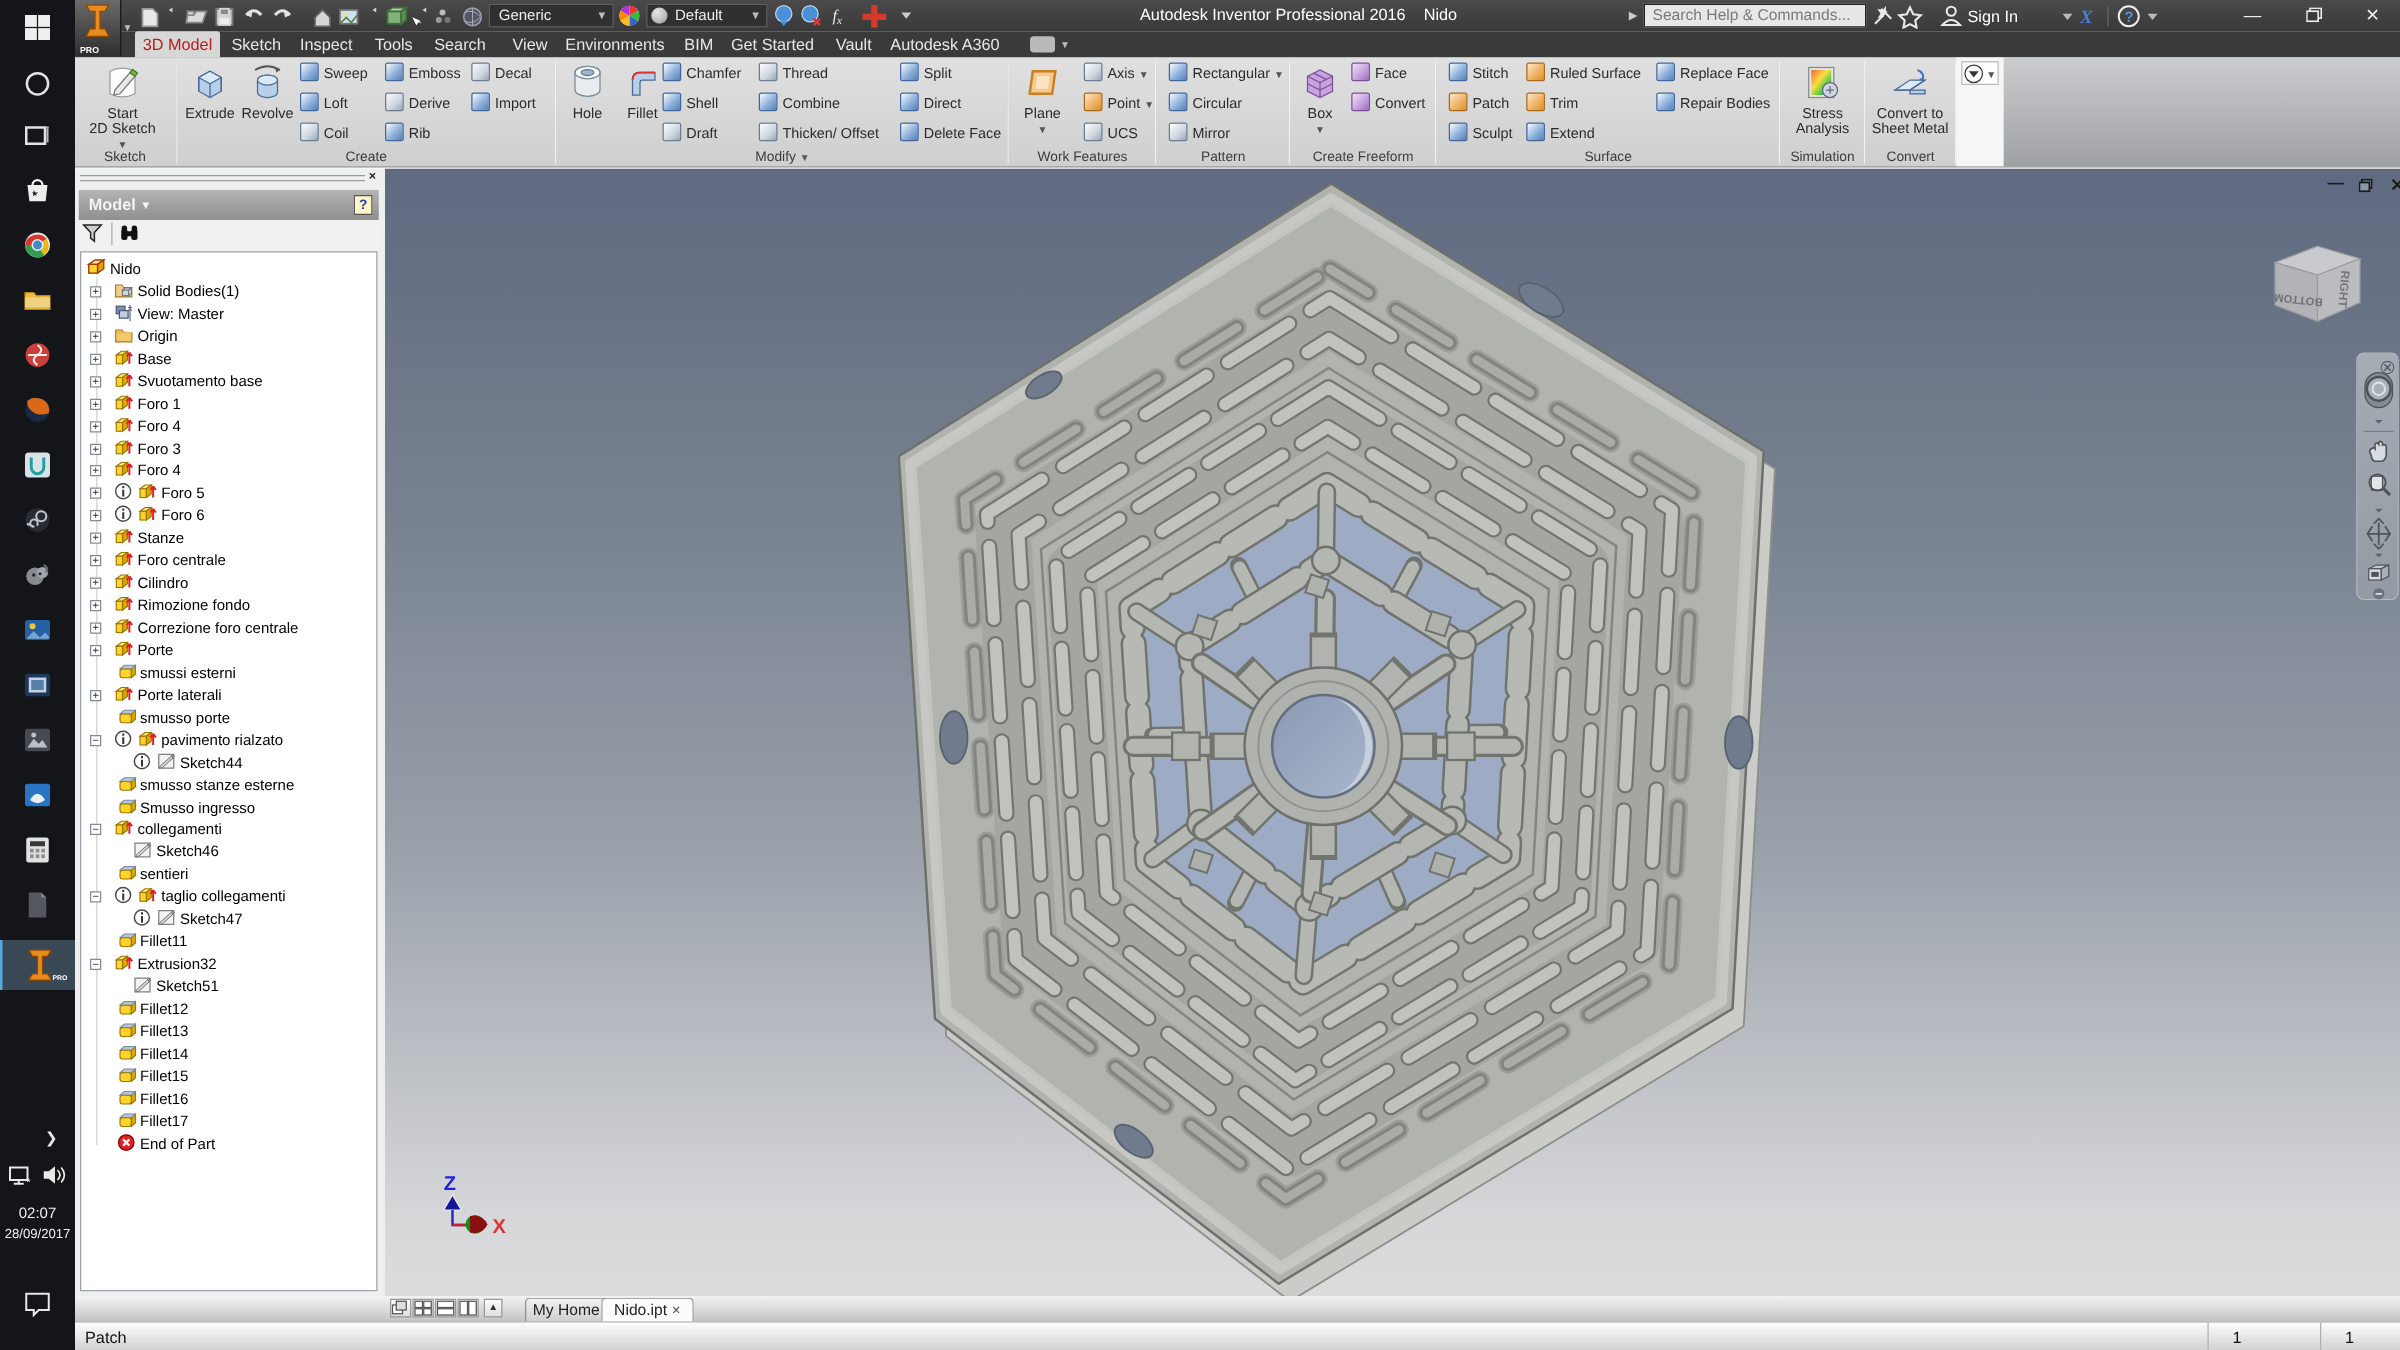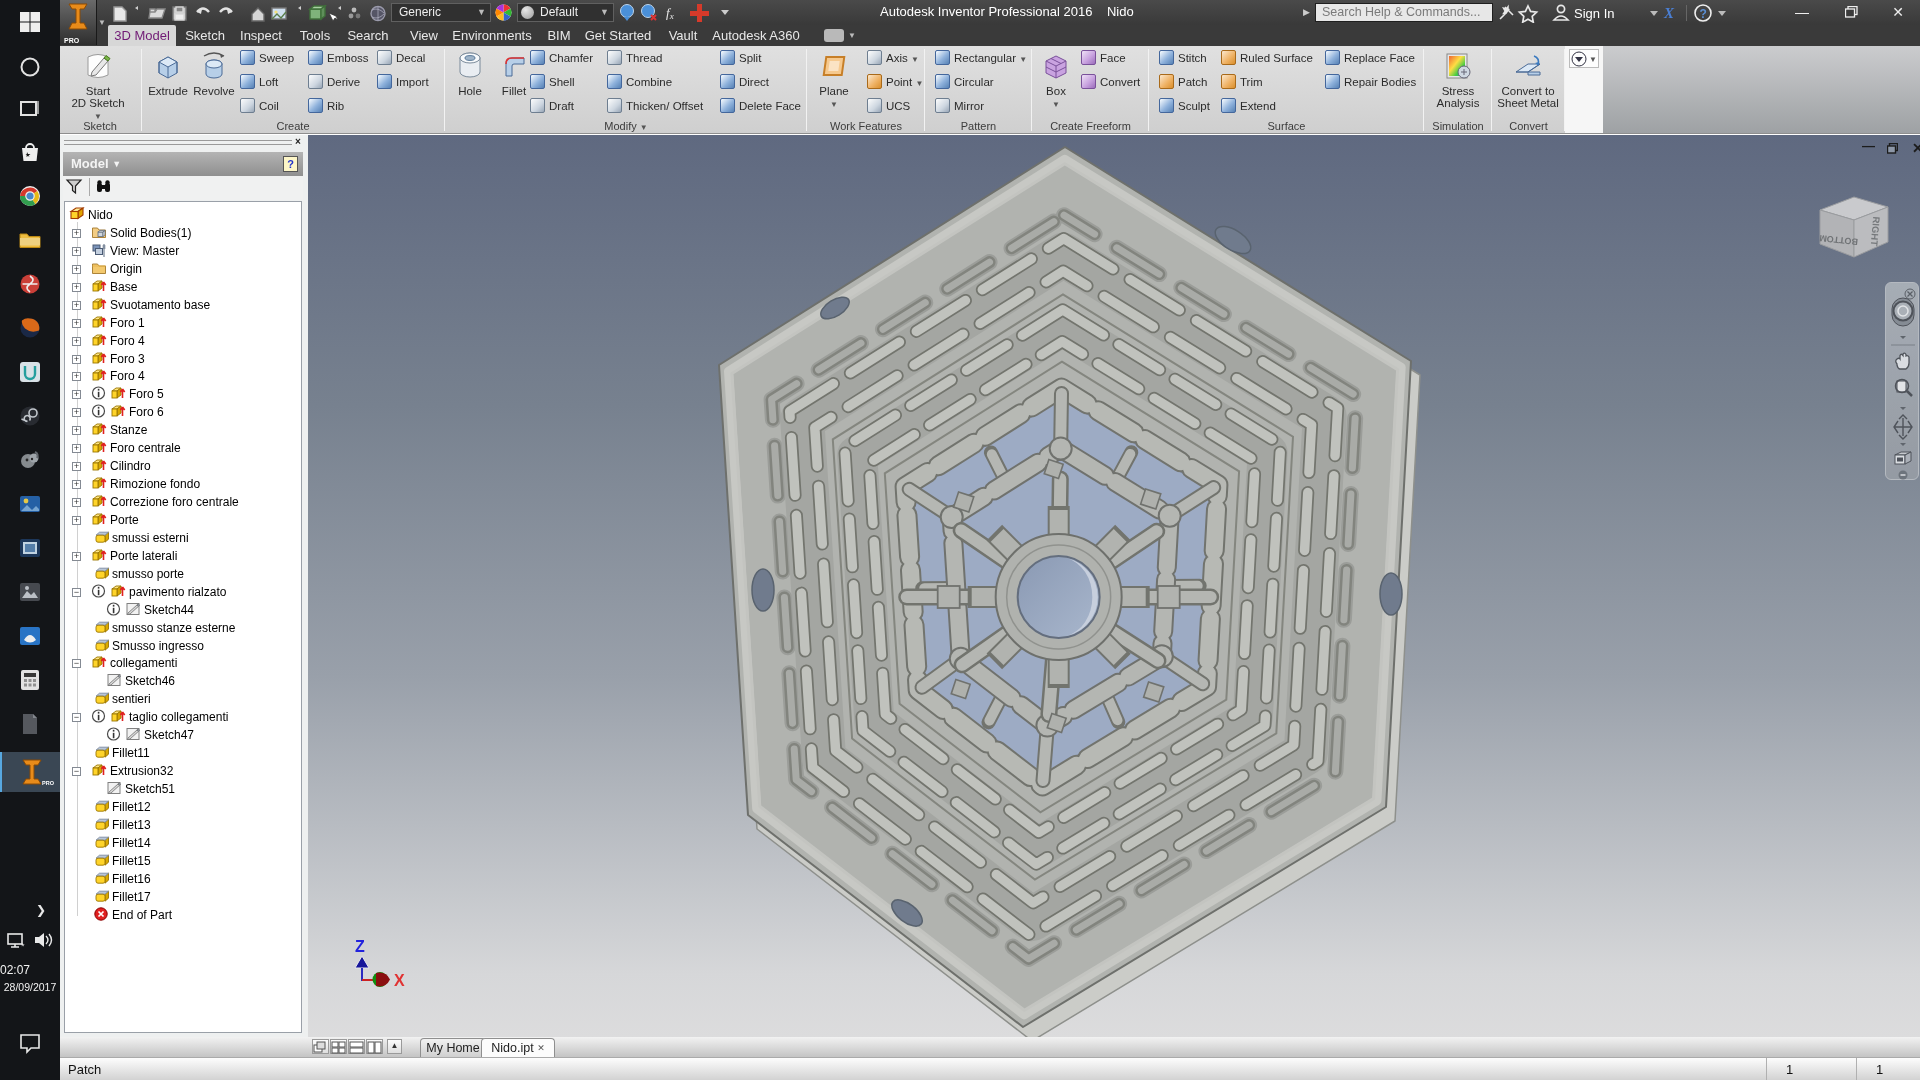--- a/index.html
+++ b/index.html
@@ -12,21 +12,21 @@
 #tabstrip{position:absolute;left:60px;top:1037px;width:1860px;height:20px;background:linear-gradient(#f2f2f2,#c4c4c4)}
 #statusbar{position:absolute;left:60px;top:1057px;width:1860px;height:23px;background:linear-gradient(#fdfdfd,#d2d2d2);border-top:1px solid #aaa}
 
 .tbi{position:absolute;left:18px;width:24px;height:24px;opacity:0.93}
 
 .qat{position:absolute;top:2px;height:21px;display:flex;align-items:center;color:#e6e6e6}
 .ttxt{position:absolute;top:4px;color:#fff;font-size:13px;white-space:nowrap}
 .wbtn{position:absolute;top:0;width:44px;height:25px;color:#eee;font-size:14px;text-align:center;line-height:24px}
 
 .rtab{position:absolute;top:0;height:21px;line-height:21px;font-size:13px;color:#e8e8e8;text-align:center}
-.rtab.act{background:#d7d7d7;color:#701a75;border-radius:2px 2px 0 0}
+.rtab.act{background:#d7d7d7;color:#b91c1c;border-radius:2px 2px 0 0}
 
 .rsep{position:absolute;top:3px;height:82px;width:1px;background:#b5b5b5;border-right:1px solid #f2f2f2}
 .rlab{position:absolute;top:73px;height:15px;font-size:11px;color:#3c3c3c;text-align:center;line-height:14px}
 .rbig{position:absolute;top:2px;width:58px;text-align:center;font-size:11.5px;color:#2b2b2b;line-height:12px}
 .rsm{position:absolute;height:18px;font-size:11.5px;color:#2b2b2b;line-height:17px;white-space:nowrap}
 .car{color:#555;font-size:8px}
 .gi{display:inline-block;width:15px;height:15px;background:linear-gradient(135deg,#eaf2fa 8%,#8fb2dc 55%,#5681b4);border:1px solid #44679c;border-radius:2px;vertical-align:-3px;margin-right:4px}
 .gi.g2{background:linear-gradient(135deg,#fdfdfd,#cdd6e0 60%,#98a6b6);border-color:#6e7e90}
 .gi.pu{background:linear-gradient(135deg,#efe2f6,#c9a3e0 55%,#9b6dbb);border-color:#7a519a}
 .gi.or{background:linear-gradient(135deg,#fbe8cf,#f0b468 55%,#d98e2b);border-color:#a96a1a}
@@ -148,21 +148,21 @@
  <div style="position:absolute;left:36px;top:903px;color:#e8e8e8;font-size:12px">❯</div>
  <svg style="position:absolute;left:6px;top:930px" width="22" height="20" viewBox="0 0 22 20">
       <rect x="2" y="4" width="14" height="10" fill="none" stroke="#e8e8e8" stroke-width="1.6"></rect>
       <path d="M5 17 h8 M9 14 v3" stroke="#e8e8e8" stroke-width="1.6"></path>
       <text x="15" y="19" font-size="9" fill="#e8e8e8">*</text>
     </svg>
  <svg style="position:absolute;left:32px;top:930px" width="22" height="20" viewBox="0 0 22 20">
       <path d="M3 7 h4 l5 -4 v14 l-5 -4 h-4 z" fill="#e8e8e8"></path>
       <path d="M14 6 q4 4 0 8 M17 4 q5 6 0 12" stroke="#e8e8e8" fill="none" stroke-width="1.4"></path>
     </svg>
- <div style="position:absolute;left:0;top:963px;width:60px;color:#f2f2f2;font-size:12px">02:07</div>
+ <div style="position:absolute;left:0;top:963px;width:60px;text-align:center;color:#f2f2f2;font-size:12px">02:07</div>
  <div style="position:absolute;left:0;top:981px;width:60px;text-align:center;color:#f2f2f2;font-size:10.5px">28/09/2017</div>
  <svg style="position:absolute;left:18px;top:1032px" width="24" height="22" viewBox="0 0 24 22">
       <path d="M3 3 h18 v13 h-8 l-4 4 v-4 h-6 z" fill="none" stroke="#e8e8e8" stroke-width="1.6"></path>
     </svg>
 </div>
 <div id="titlebar">
  <div style="position:absolute;left:0;top:0;width:37px;height:45px;background:linear-gradient(#6a6a6a,#2e2e2e);border-right:1px solid #191919;z-index:5">
   <svg width="26" height="30" viewBox="0 0 26 30" style="margin:2px 0 0 5px">
         <path d="M4 2 L22 2 L19 7 L15 7 L15 21 L19 21 L22 27 L4 27 L7 21 L11 21 L11 7 L7 7 Z" fill="#e88b1a" stroke="#8a4a05" stroke-width="1"></path>
       </svg>
@@ -213,21 +213,21 @@
  <span style="position:absolute;left:457px;top:3px;width:97px;height:19px;background:#303030;border:1px solid #606060;color:#eee;font-size:12px;line-height:17px;padding-left:22px">Default<span style="position:absolute;left:3px;top:2px;width:13px;height:13px;border-radius:50%;background:radial-gradient(circle at 35% 30%,#e8e8e8,#9a9a9a)"></span><span style="position:absolute;right:4px;top:0;color:#bbb;font-size:9px">▼</span></span>
  <svg style="position:absolute;left:558px;top:3px" width="120" height="19" viewBox="0 0 120 19">
   <circle cx="9" cy="8" r="6.5" fill="#4a90d9" stroke="#bdd4ea"></circle>
       <path d="M6 14 l3 4 l3 -4 z" fill="#4a90d9"></path>
   <circle cx="30" cy="8" r="6.5" fill="#4a90d9" stroke="#bdd4ea"></circle>
       <path d="M33 12 l5 5 M33 17 l5 -5" stroke="#d33" stroke-width="2"></path>
   <text x="48" y="14" font-size="13px" font-style="italic" fill="#e8e8e8" font-family="Liberation Serif,serif">f<tspan font-size="9px" dy="2">x</tspan></text>
   <path d="M72 8 h7 v-7 h5 v7 h7 v5 h-7 v7 h-5 v-7 h-7 z" fill="#d63a2a"></path>
   <path d="M103 7 l4 5 l4 -5 z" fill="#ccc"></path>
  </svg>
- <span class="ttxt" style="left:820px">Autodesk Inventor Professional 2016&nbsp;&nbsp;&nbsp;&nbsp;Nido</span>
+ <span class="ttxt" style="left:852px">Autodesk Inventor Professional 2016&nbsp;&nbsp;&nbsp;&nbsp;Nido</span>
  <span style="position:absolute;left:1243px;top:7px;color:#ccc;font-size:9px">▶</span>
  <span style="position:absolute;left:1255px;top:3px;width:178px;height:19px;background:#e7e7e7;border:1px solid #1f1f1f;color:#7a7a7a;font-size:12.5px;line-height:17px;padding-left:6px">Search Help &amp; Commands...</span>
  <svg style="position:absolute;left:1438px;top:3px" width="230" height="20" viewBox="0 0 230 20">
   <g fill="#e8e8e8">
    <path d="M2 16 l7 -7 m-2 -5 l8 8 m-9 -2 a6 6 0 0 0 4 -6 z" stroke="#e8e8e8" stroke-width="1.6" fill="none"></path>
         <path d="M4 4 l8 2 l-4 5 z" fill="#e8e8e8"></path>
    <path d="M30 3 l2.6 5.4 l6 .8 l-4.4 4.1 l1.1 5.9 l-5.3 -2.9 l-5.3 2.9 l1.1 -5.9 l-4.4 -4.1 l6 -.8 z" fill="none" stroke="#e8e8e8" stroke-width="1.7"></path>
    <circle cx="63" cy="6" r="3.6" fill="none" stroke="#e8e8e8" stroke-width="1.7"></circle>
         <path d="M56 17 q7 -8 14 0 z" fill="none" stroke="#e8e8e8" stroke-width="1.7"></path>
    <text x="76" y="14.5" font-size="13px" fill="#fff" font-family="Liberation Sans,sans-serif">Sign In</text>

